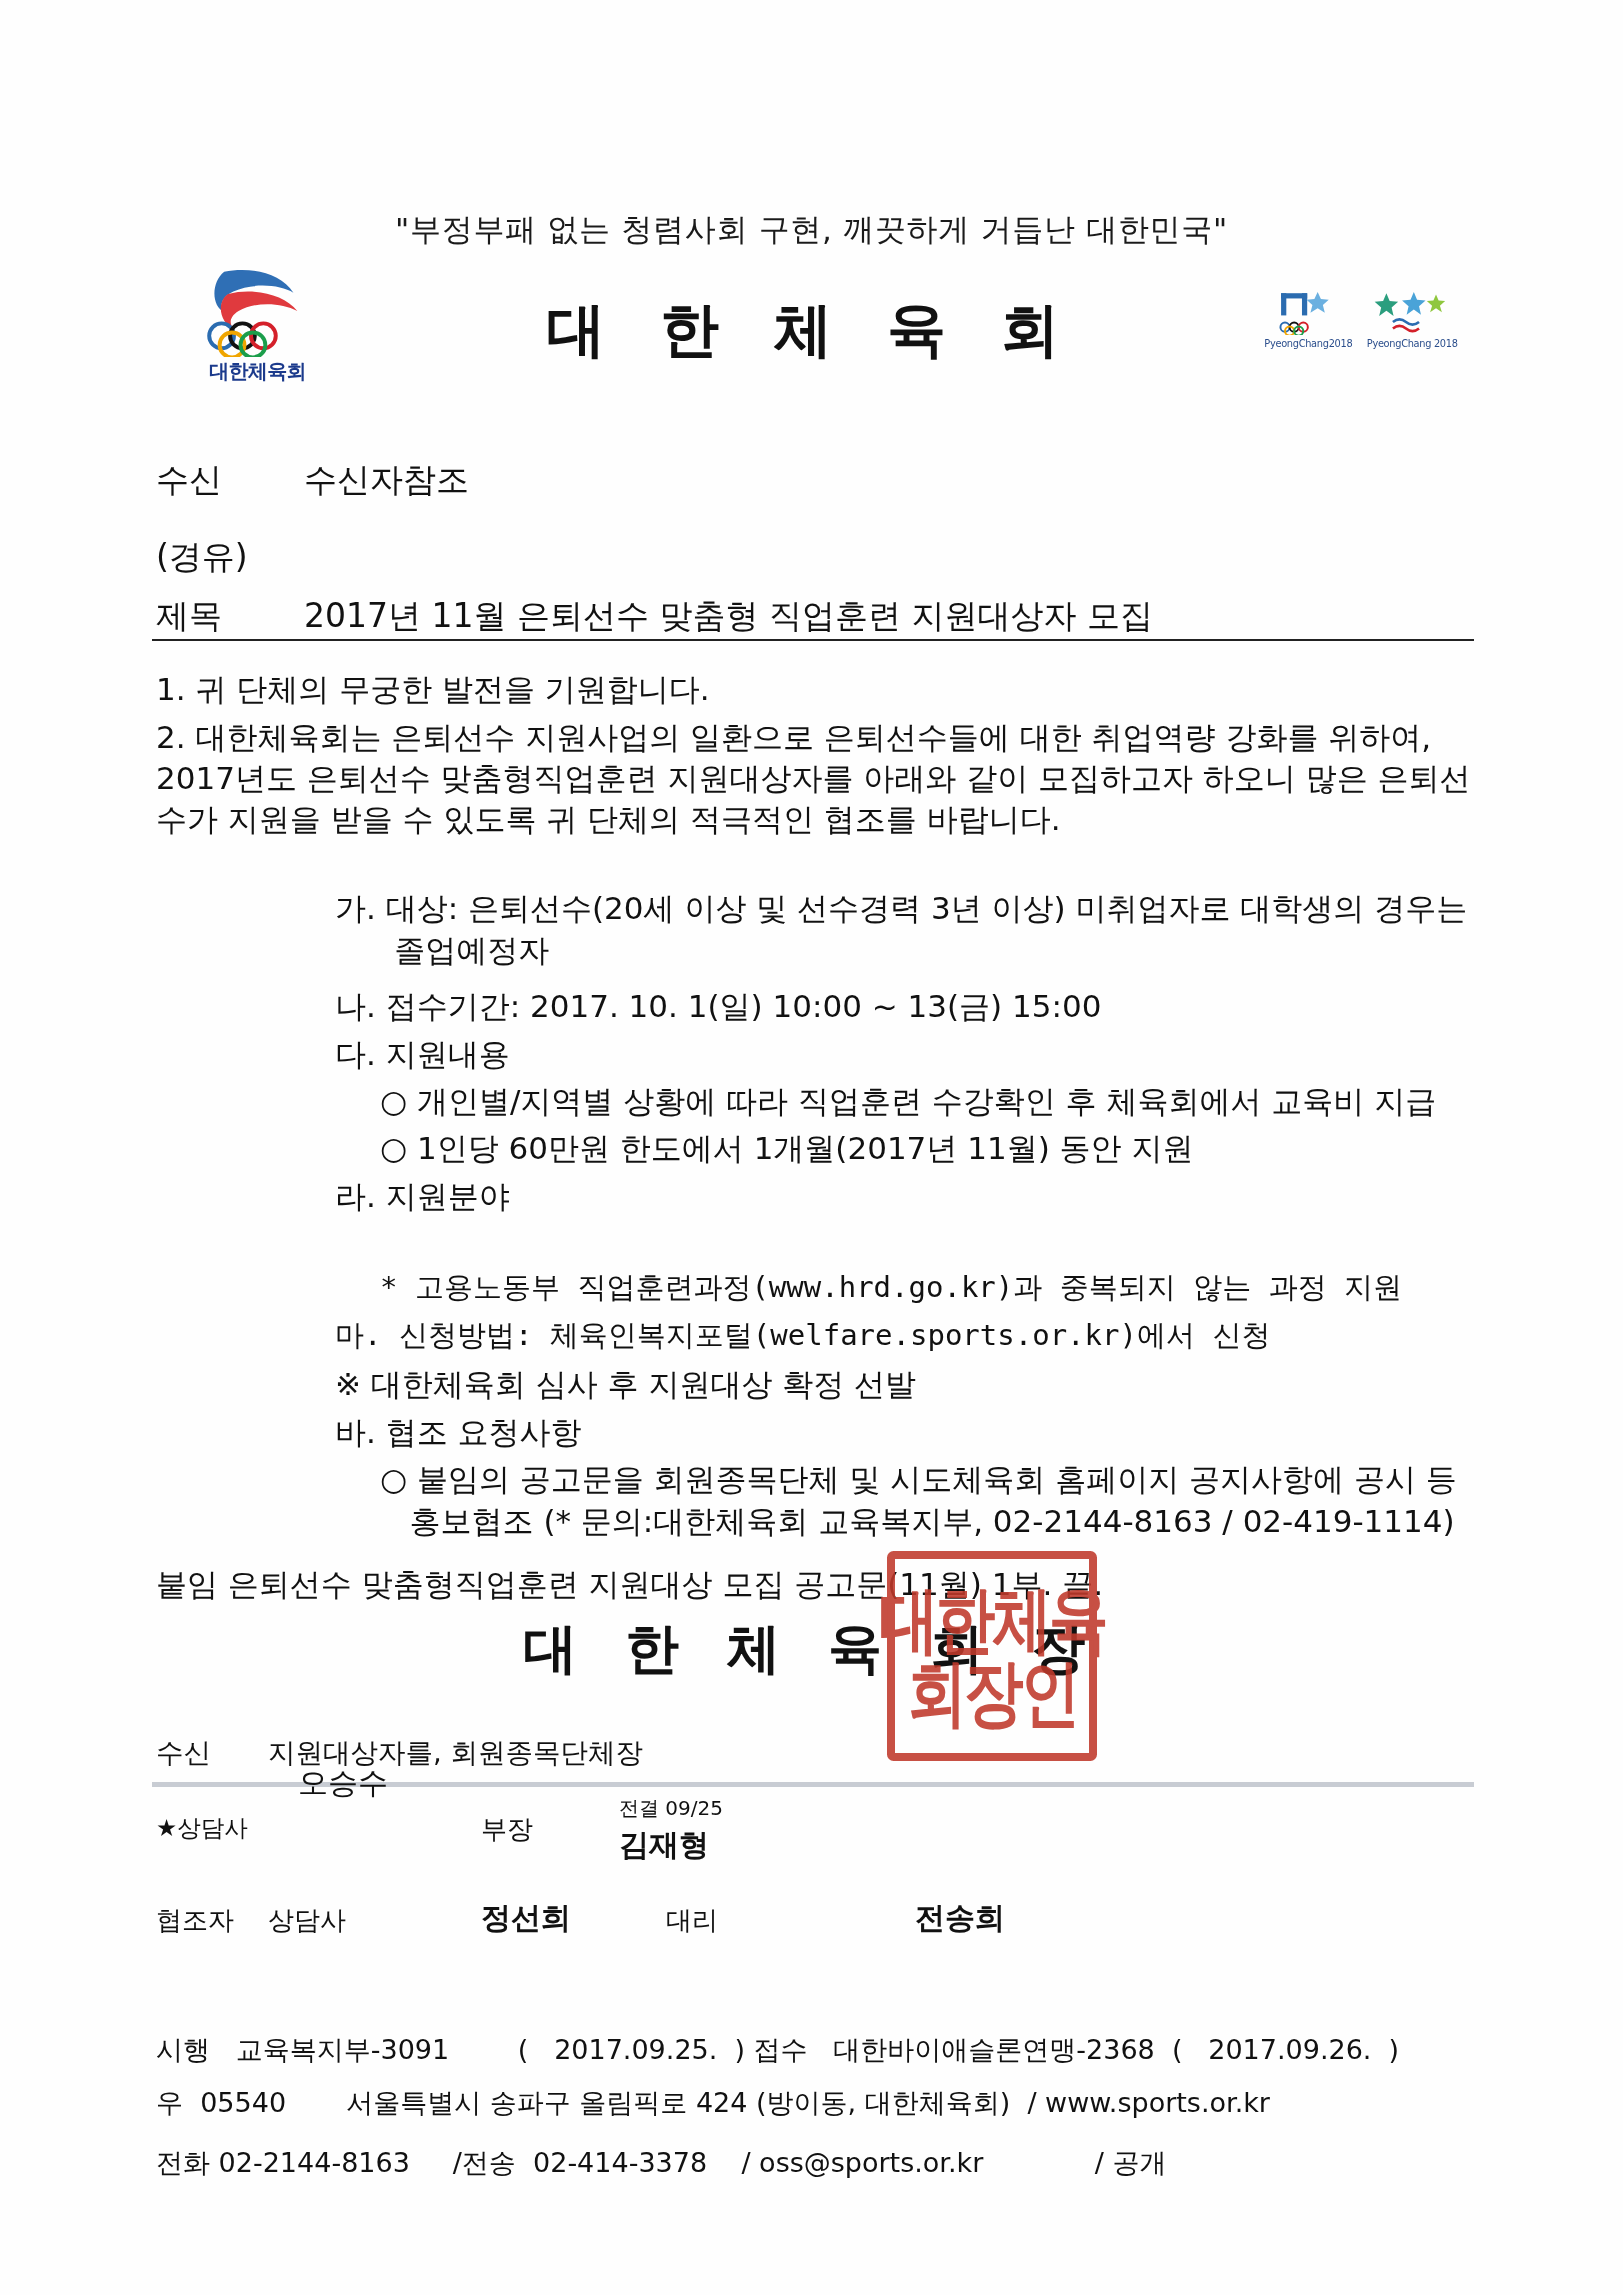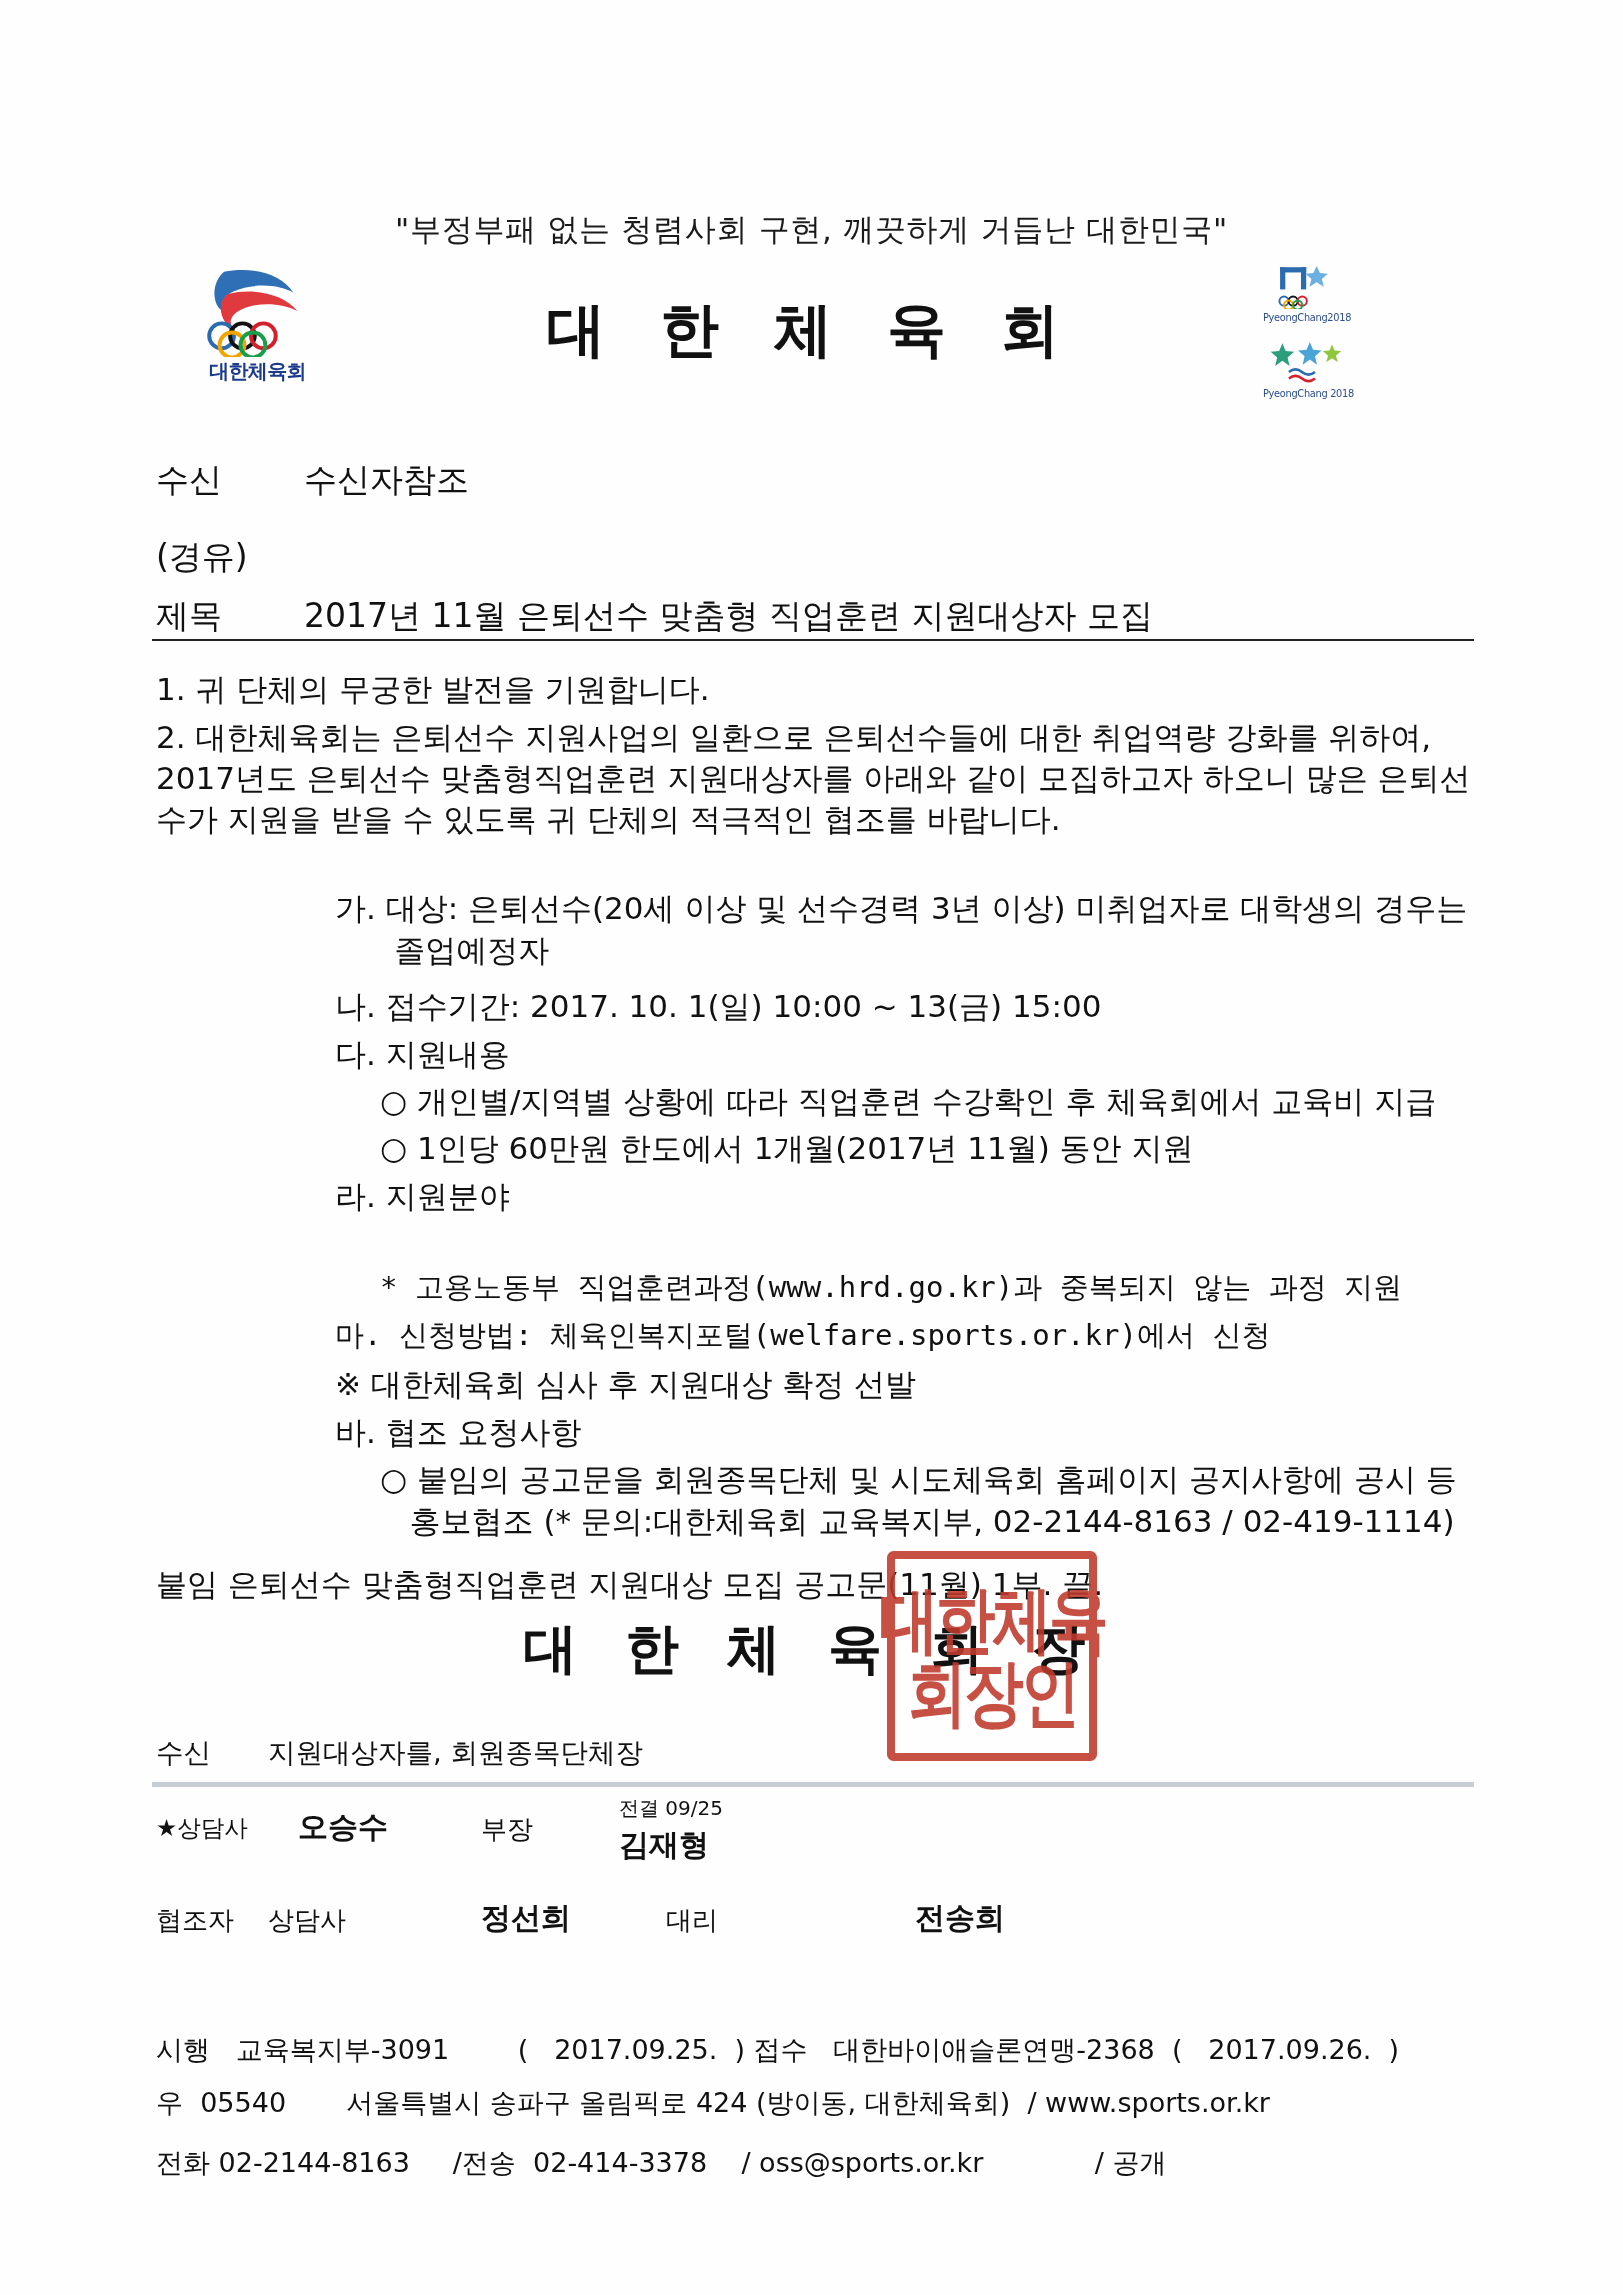--- a/index.html
+++ b/index.html
@@ -66,21 +66,20 @@
   .pyeongchang {
     position: absolute;
     top: 288px;
     right: 164px;
     width: 196px;
     height: 85px;
     display: flex;
     gap: 14.4px;
     align-items: flex-start;
     justify-content: center;
-    flex-direction: column;
   }
   .pc-block { text-align: center; }
   .pc-caption {
     font-size: 9.8px;
     color: #2b4e8c;
     margin-top: 1.3px;
     letter-spacing: -0.3px;
   }
 
   
@@ -194,21 +193,21 @@
     background: #c8ccd3;
   }
 
   .appr {
     position: absolute;
     font-size: 26px;
     color: #111;
     white-space: nowrap;
   }
   .appr-star   { top: 1812px; left: 156px; font-size: 23.6px; }
-  .appr-name1  { top: 1807px; left: 298px; font-size: 30px; font-weight: bold; }
+  .appr-name1  { top: 1763px; left: 298px; font-size: 30px; font-weight: normal; }
   .appr-role1  { top: 1812px; left: 481px; }
   .appr-small  { top: 1795px; left: 619px; font-size: 20px; }
   .appr-name2  { top: 1825px; left: 619px; font-size: 30px; font-weight: bold; }
 
   .coop-label  { top: 1903px; left: 156px; font-size: 26px; }
   .coop-role1  { top: 1903px; left: 268px; font-size: 26px; }
   .coop-name1  { top: 1898px; left: 481px; font-size: 30px; font-weight: bold; }
   .coop-role2  { top: 1903px; left: 666px; font-size: 26px; }
   .coop-name2  { top: 1898px; left: 887px; font-size: 30px; font-weight: bold; margin-left: 28px; }
 

